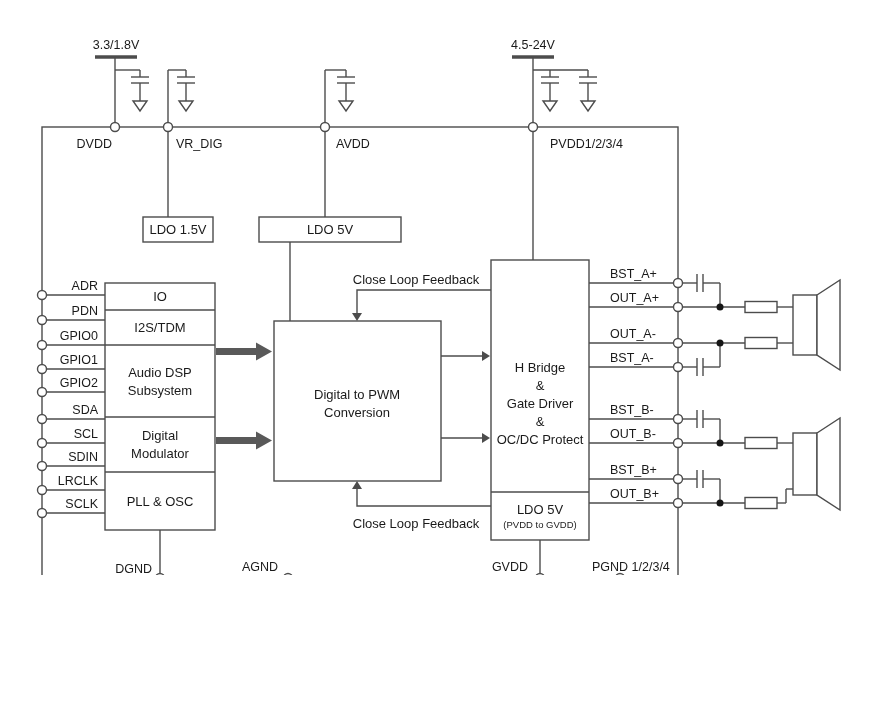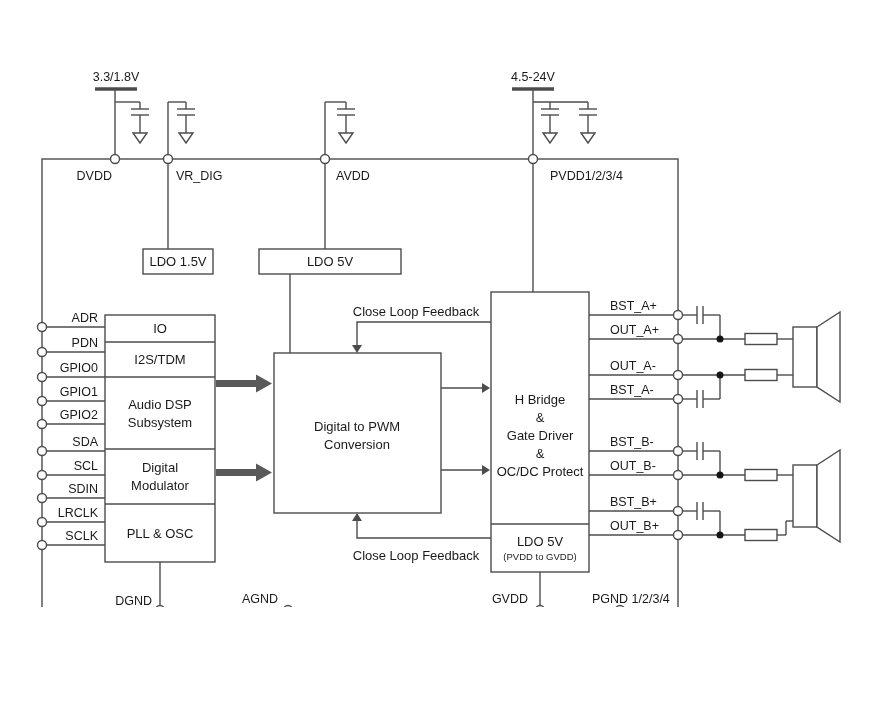--- a/index.html
+++ b/index.html
@@ -2,21 +2,21 @@
 <html style="--line: #4c4c4c; --text: #1a1a1a; --thick-arrow: #595959; --background: #ffffff;"><head>
 <meta charset="utf-8">
 <style>
   :root{
     --line:#4c4c4c;
     --text:#1a1a1a;
     --thick-arrow:#595959;
     --background:#ffffff;
   }
   html,body{margin:0;padding:0;background:var(--background);}
-  .stage{width:886px;height:575px;background:var(--background);margin-top:32px;}
+  .stage{width:886px;height:575px;background:var(--background);}
   svg{display:block;}
   .ln{stroke:var(--line);stroke-width:1.4;fill:none;}
   .ln-thick{stroke:var(--line);stroke-width:3.5;fill:none;}
   .box{fill:#ffffff;stroke:var(--line);stroke-width:1.4;}
   .pin{fill:#ffffff;stroke:var(--line);stroke-width:1.4;}
   .dot{fill:#151515;stroke:none;}
   .head{fill:var(--line);stroke:none;}
   .thick{fill:var(--thick-arrow);stroke:none;}
   .gndtri{fill:#ffffff;stroke:var(--line);stroke-width:1.4;stroke-linejoin:miter;}
   .lbl{font-family:"Liberation Sans",sans-serif;font-size:12.5px;fill:var(--text);}

